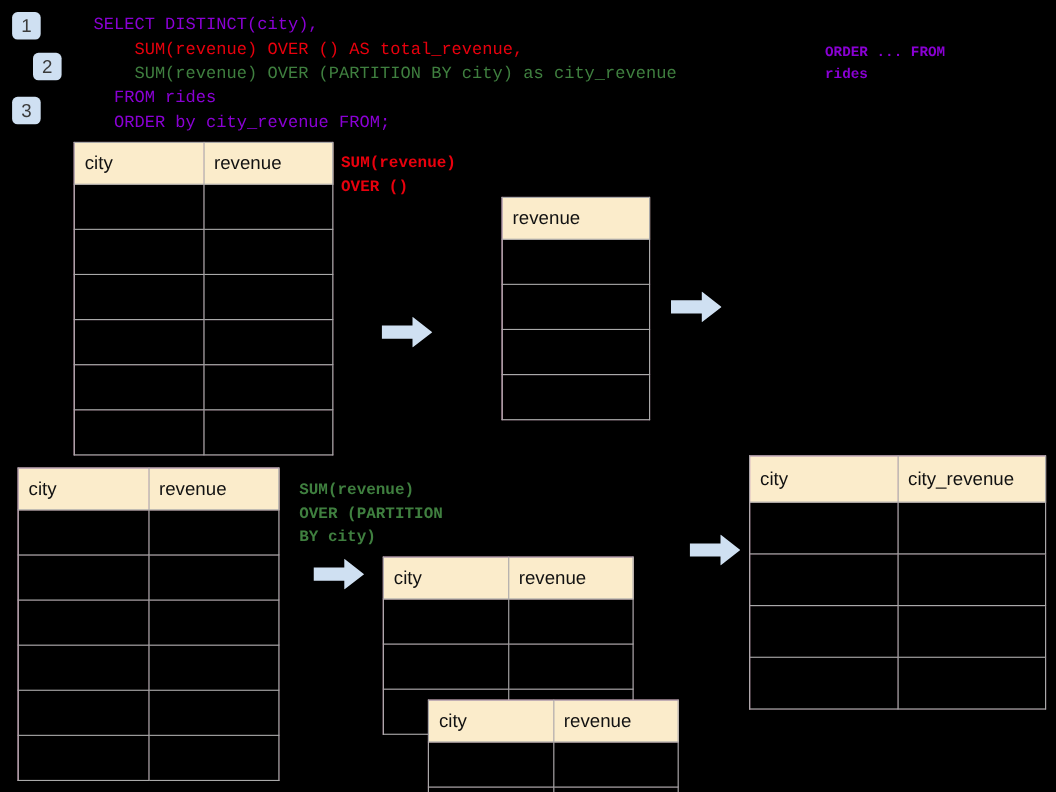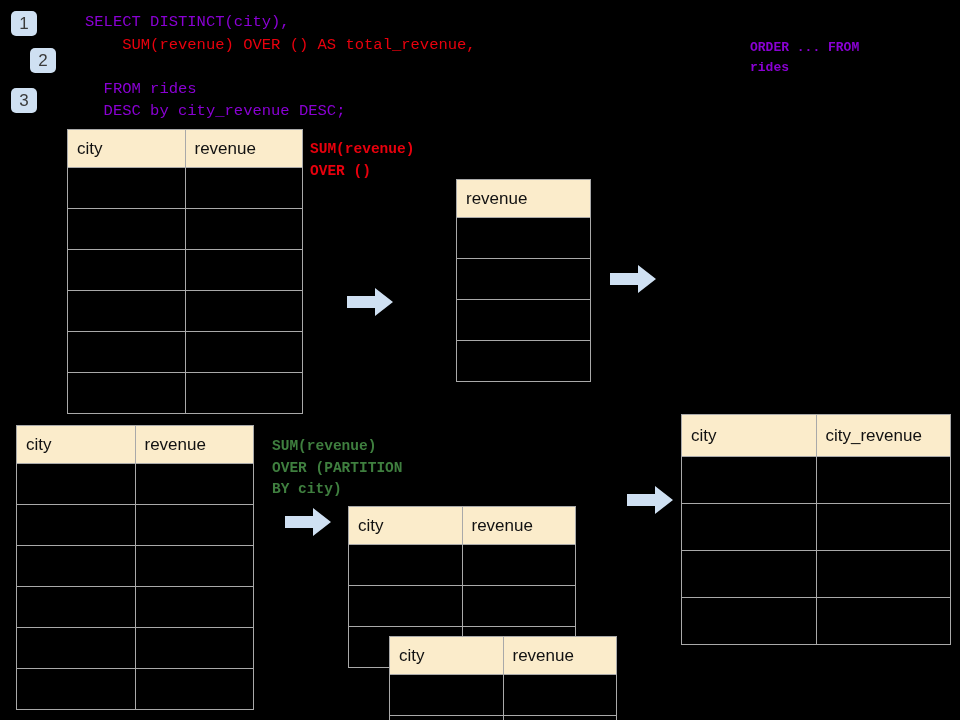--- a/index.html
+++ b/index.html
@@ -97,22 +97,23 @@
 <body>
 
 <div id="canvas">
 
   <div class="badge" style="left:11px; top:11px;">1</div>
   <div class="badge" style="left:30px; top:48px;">2</div>
   <div class="badge" style="left:11px; top:88px;">3</div>
 
   <div class="code code-red" style="left:85px; top:34px;">    SUM(revenue) OVER () AS total_revenue,</div>
   <div class="code code-purple" style="left:85px; top:11px;">SELECT DISTINCT(city),</div>
+  <div class="code code-green" style="left:85px; top:56px;">    SUM(revenue) OVER (PARTITION BY city) as city_revenue</div>
   <div class="code code-purple" style="left:85px; top:78px;font-family:Liberation Mono, monospace;">  FROM rides</div>
-  <div class="code code-purple" style="left:85px; top:100px;">  DESC by city_revenue DESC;</div>
+  <div class="code code-purple" style="left:85px; top:100px;">  ORDER by city_revenue FROM;</div>
 
   <div class="snippet" style="left:750px; top:38px;">ORDER ... FROM</div>
   <div class="snippet" style="left:750px; top:58px;text-align:right;">rides</div>
 
   <div class="note note-red" style="left:310px; top:139px;">SUM(revenue)
 OVER ()</div>
   <div class="note note-green" style="left:272px; top:436px;">SUM(revenue)
 OVER (PARTITION
 BY city)</div>
 

